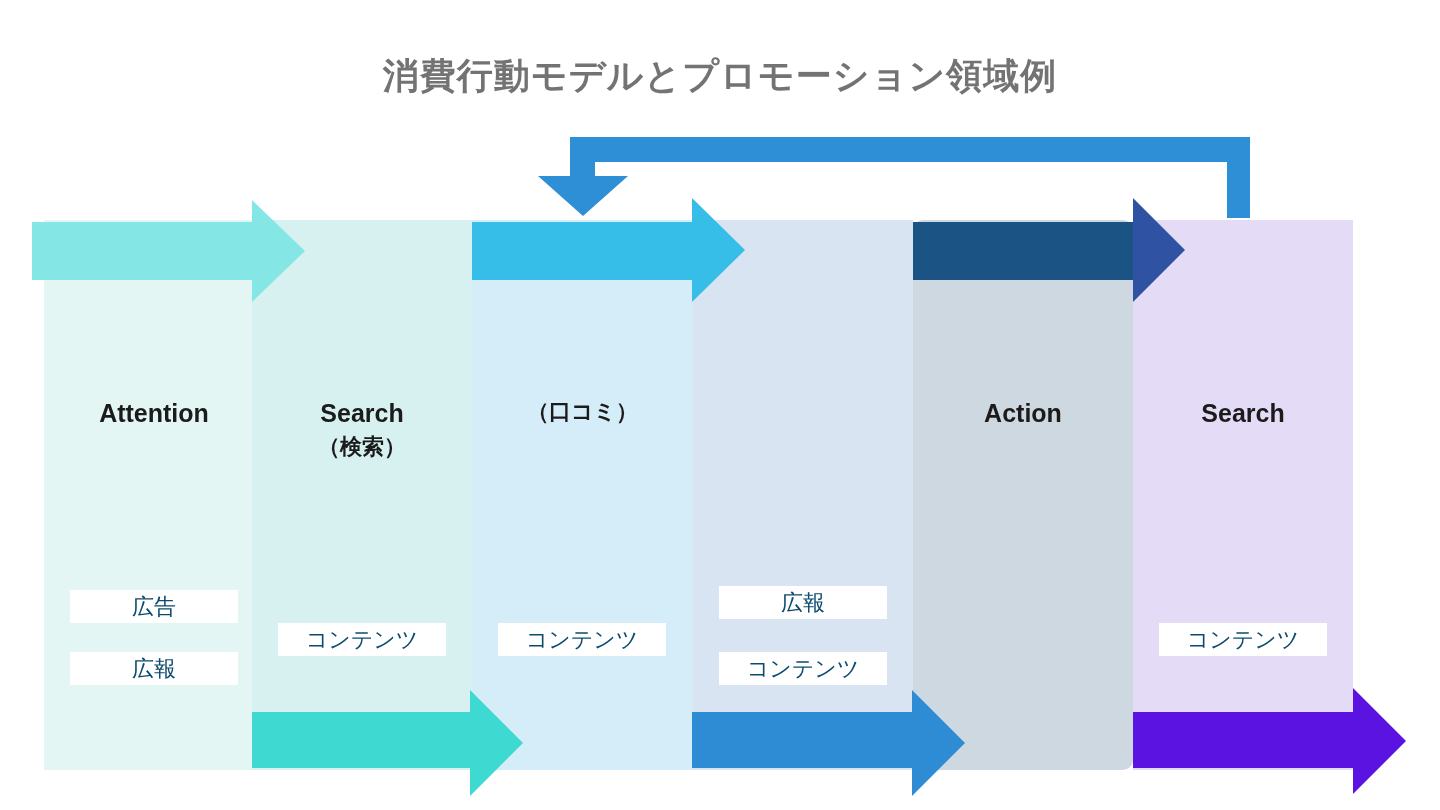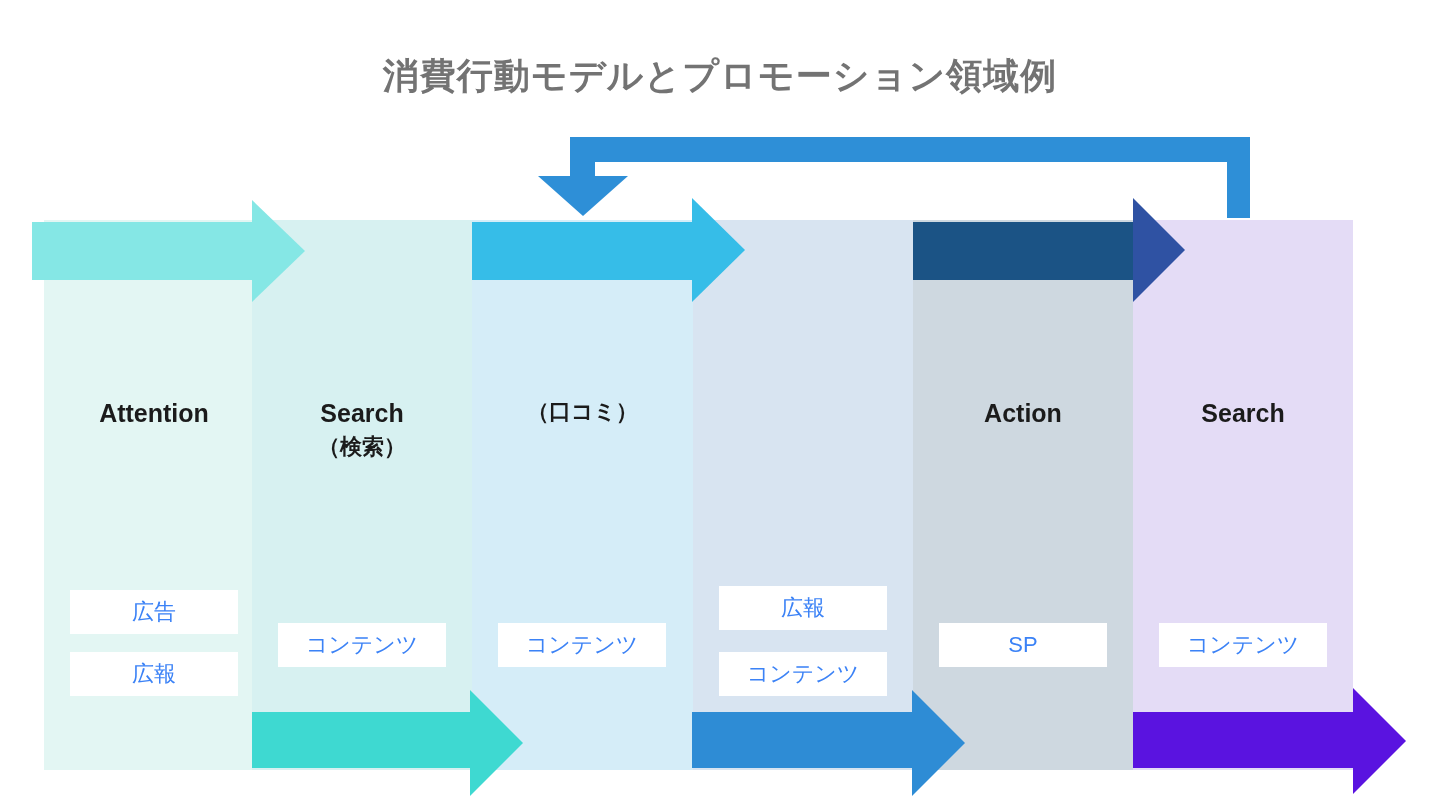--- a/index.html
+++ b/index.html
@@ -19,23 +19,23 @@
   .c4{left:693px;}
   .c5{left:913px;}
   .c6{left:1133px;}
   .hdr{position:absolute;left:0;width:100%;text-align:center;color:#1b1b1b;}
   .hdr-single{top:176px;}
   .hdr-triple{top:98px;}
   .hdr .pair{margin-bottom:14px;}
   .hdr .en{font-size:25px;line-height:35px;font-weight:700;}
   .hdr .jp{font-size:22px;line-height:32px;font-weight:700;}
   .tag{
-    position:absolute;left:26px;width:168px;height:44px;background:#ffffff;
+    position:absolute;left:26px;width:168px;height:33px;background:#ffffff;
     display:flex;align-items:center;justify-content:center;
-    font-size:22px;font-weight:500;color:#3b82f6;white-space:nowrap;
+    font-size:22px;font-weight:500;color:#0c4a6e;white-space:nowrap;
   }
   
   .abody{position:absolute;}
   .ahead{position:absolute;width:0;height:0;}
   .head-right{border-top:52px solid transparent;border-bottom:52px solid transparent;border-left:53px solid transparent;}
   .head-down{border-left:45px solid transparent;border-right:45px solid transparent;border-top:40px solid transparent;}
 
   
   .t1-body{left:32px;top:222px;width:220px;height:58px;}
   .t1-head{left:252px;top:200px;border-top-width:51px;border-bottom-width:51px;}
@@ -90,27 +90,26 @@
       </div>
     </div>
     <div class="tag" style="top:403px;">コンテンツ</div>
   </div>
 
   <div class="col c4" style="background: rgb(216, 228, 241);">
     <div class="tag" style="top:366px;">広報</div>
     <div class="tag" style="top:432px;">コンテンツ</div>
   </div>
 
-  <div class="col c5" style="background: rgb(206, 216, 224);">
+  <div class="col c5" style="background: rgb(206, 216, 224); border-radius: 10px;">
     <div class="hdr hdr-single">
       <div class="pair">
         <div class="en">Action</div>
       </div>
     </div>
-    <div class="tag" style="top:403px;">SP</div>
   </div>
 
   <div class="col c6" style="background: rgb(228, 220, 246);">
     <div class="hdr hdr-single">
       <div class="pair">
         <div class="en">Search</div>
       </div>
     </div>
     <div class="tag" style="top:403px;">コンテンツ</div>
   </div>

